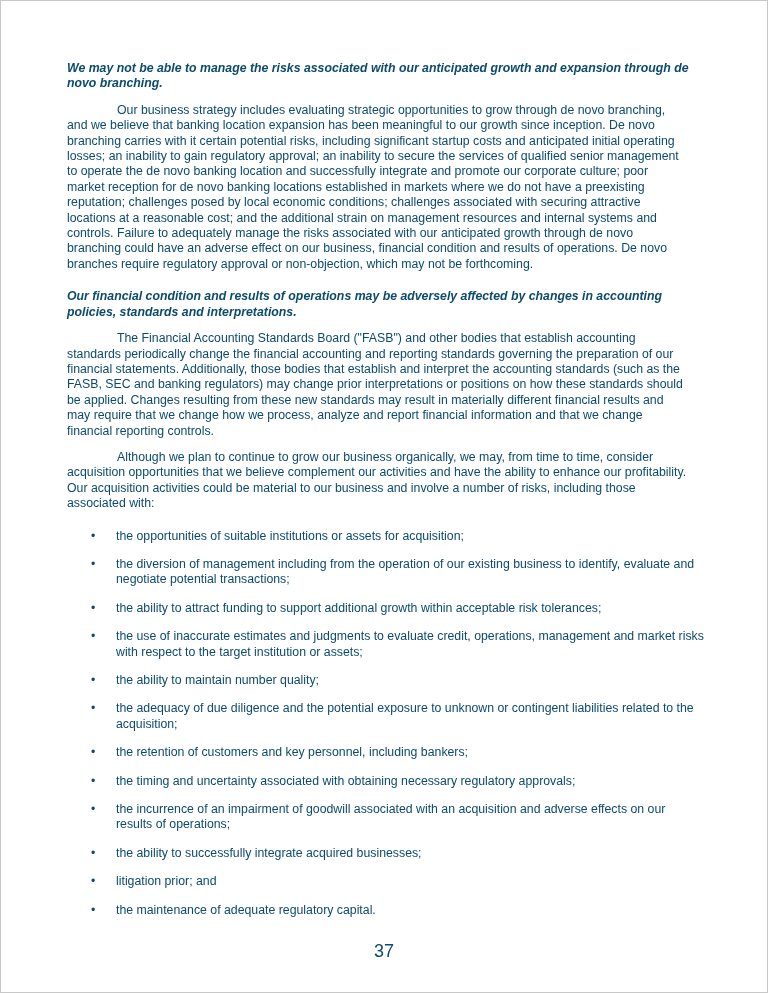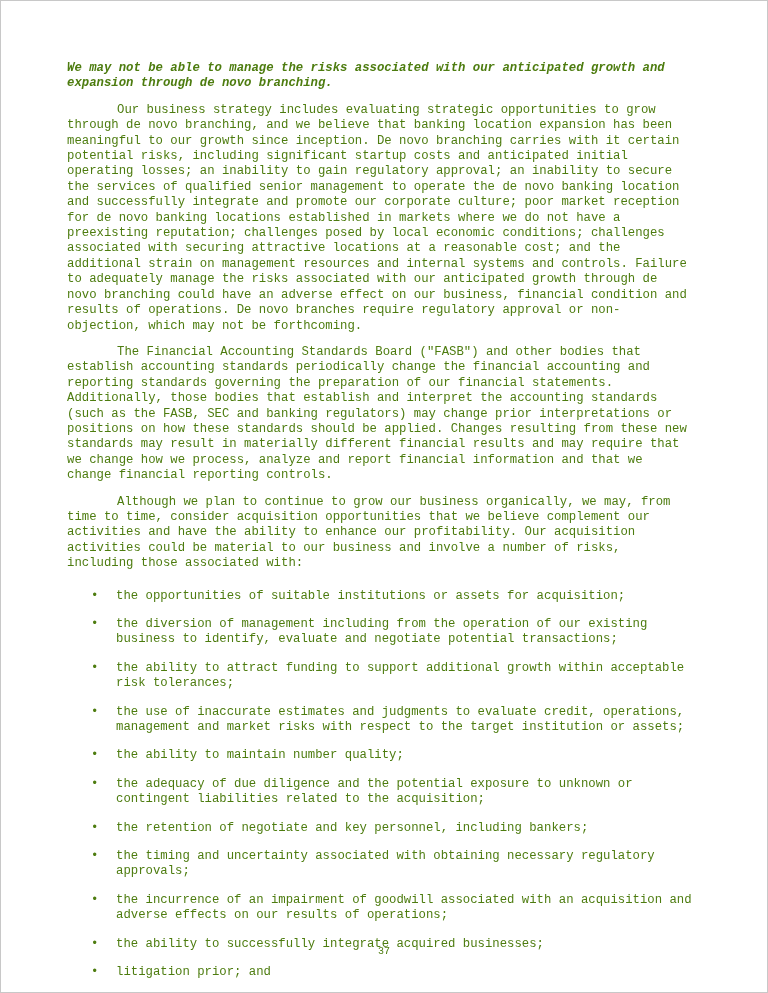--- a/index.html
+++ b/index.html
@@ -6,24 +6,24 @@
     margin: 0;
     padding: 0;
     background: #ffffff;
   }
   .page {
     position: relative;
     width: 766px;
     height: 991px;
     background: #ffffff;
     border: 1px solid #c8c8c8;
-    font-family: Liberation Mono, monospace;
+    font-family: Liberation Sans, sans-serif;
     font-size: 12.3px;
     line-height: 15.4px;
-    color: #4d7c0f;
+    color: #0c4a6e;
     overflow: hidden;
   }
   .content {
     position: absolute;
     left: 66px;
     top: 60px;
     width: 637px;
   }
   .section-heading {
     font-weight: bold;
@@ -56,33 +56,34 @@
   }
   .bullet-text {
     flex: 1 1 auto;
   }
   .page-number {
     position: absolute;
     top: 943px;
     left: 0;
     width: 100%;
     text-align: center;
-    font-size: 10px;
+    font-size: 18px;
   }
 </style>
 </head>
 <body>
 
 <div class="page">
   <div class="content" id="doc-content">
       <div class="section">
         <div class="section-heading">We may not be able to manage the risks associated with our anticipated growth and expansion through de novo branching.</div>
         <p class="para">Our business strategy includes evaluating strategic opportunities to grow through de novo branching, and we believe that banking location expansion has been meaningful to our growth since inception. De novo branching carries with it certain potential risks, including significant startup costs and anticipated initial operating losses; an inability to gain regulatory approval; an inability to secure the services of qualified senior management to operate the de novo banking location and successfully integrate and promote our corporate culture; poor market reception for de novo banking locations established in markets where we do not have a preexisting reputation; challenges posed by local economic conditions; challenges associated with securing attractive locations at a reasonable cost; and the additional strain on management resources and internal systems and controls. Failure to adequately manage the risks associated with our anticipated growth through de novo branching could have an adverse effect on our business, financial condition and results of operations. De novo branches require regulatory approval or non-objection, which may not be forthcoming.</p>
       </div>
       <div class="section">
+        <div class="section-heading">Our financial condition and results of operations may be adversely affected by changes in accounting policies, standards and interpretations.</div>
         <p class="para">The Financial Accounting Standards Board ("FASB") and other bodies that establish accounting standards periodically change the financial accounting and reporting standards governing the preparation of our financial statements. Additionally, those bodies that establish and interpret the accounting standards (such as the FASB, SEC and banking regulators) may change prior interpretations or positions on how these standards should be applied. Changes resulting from these new standards may result in materially different financial results and may require that we change how we process, analyze and report financial information and that we change financial reporting controls.</p>
       </div>
       <div class="section">
         <p class="para">Although we plan to continue to grow our business organically, we may, from time to time, consider acquisition opportunities that we believe complement our activities and have the ability to enhance our profitability. Our acquisition activities could be material to our business and involve a number of risks, including those associated with:</p>
         <ul class="bullets">
           <li>
             <span class="bullet-marker">•</span>
             <span class="bullet-text">the opportunities of suitable institutions or assets for acquisition;</span>
           </li>
           <li>
@@ -100,21 +101,21 @@
           <li>
             <span class="bullet-marker">•</span>
             <span class="bullet-text">the ability to maintain number quality;</span>
           </li>
           <li>
             <span class="bullet-marker">•</span>
             <span class="bullet-text">the adequacy of due diligence and the potential exposure to unknown or contingent liabilities related to the acquisition;</span>
           </li>
           <li>
             <span class="bullet-marker">•</span>
-            <span class="bullet-text">the retention of negotiate and key personnel, including bankers;</span>
+            <span class="bullet-text">the retention of customers and key personnel, including bankers;</span>
           </li>
           <li>
             <span class="bullet-marker">•</span>
             <span class="bullet-text">the timing and uncertainty associated with obtaining necessary regulatory approvals;</span>
           </li>
           <li>
             <span class="bullet-marker">•</span>
             <span class="bullet-text">the incurrence of an impairment of goodwill associated with an acquisition and adverse effects on our results of operations;</span>
           </li>
           <li>

